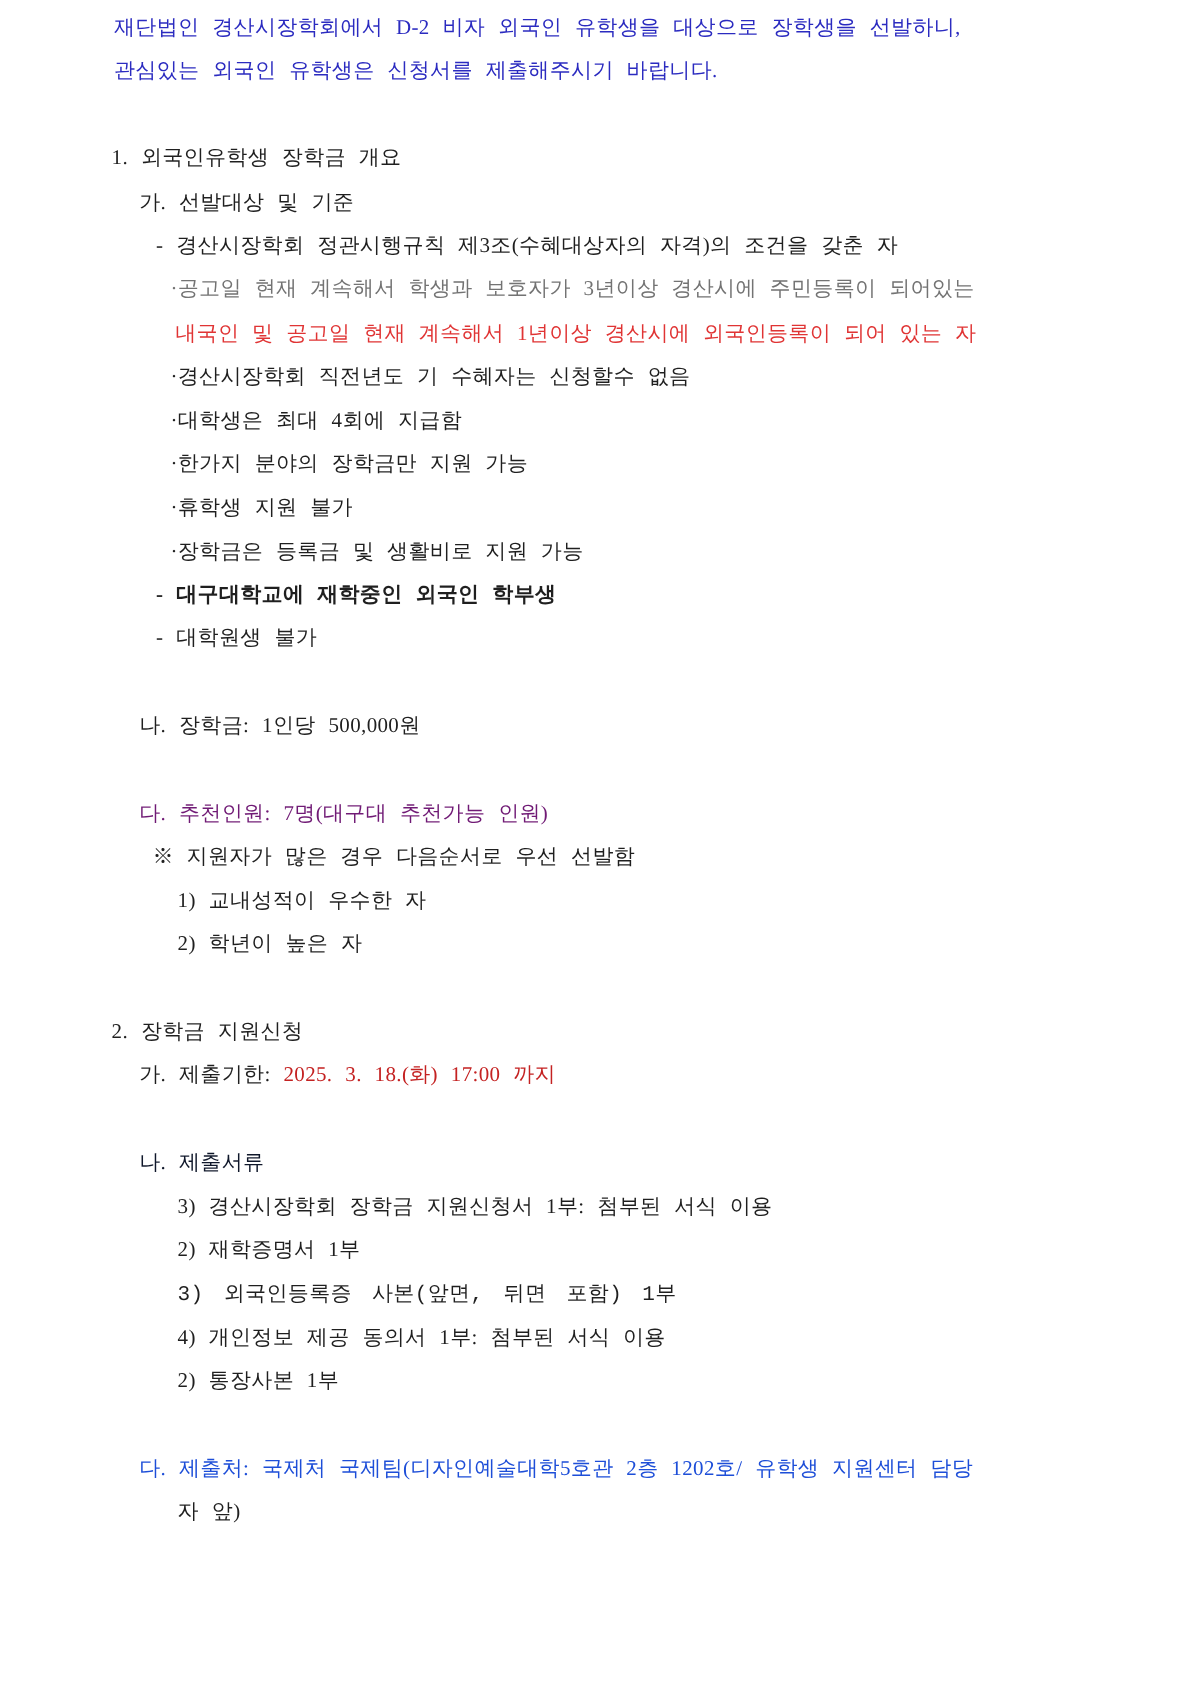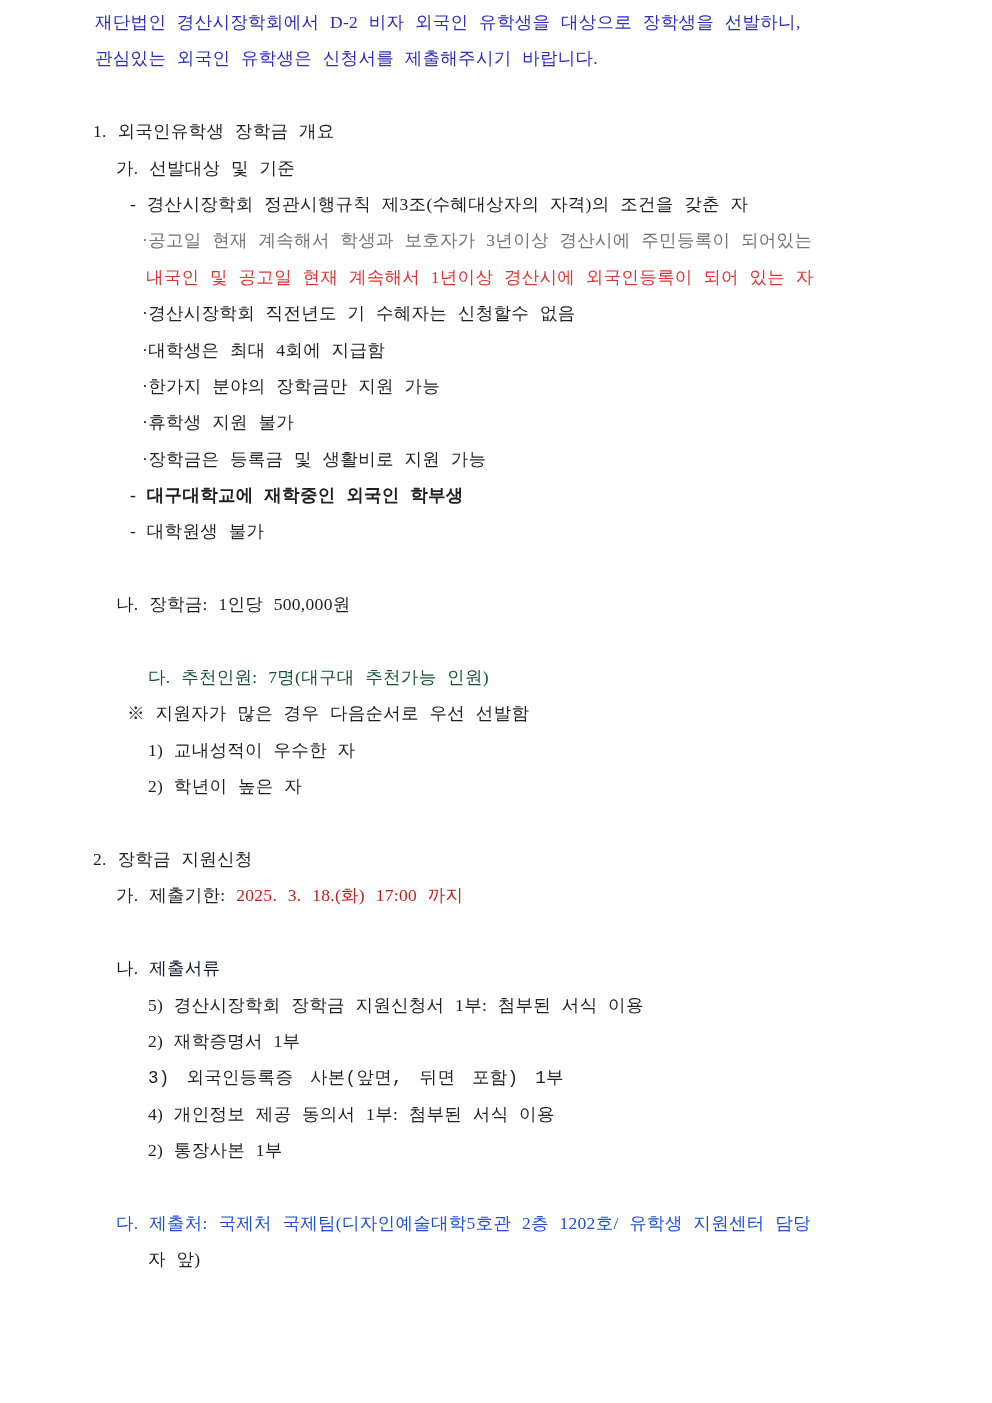--- a/index.html
+++ b/index.html
@@ -52,30 +52,30 @@
       <div class="line l2b"><span class="text-segment" style="color: rgb(31, 31, 31);">·경산시장학회 직전년도 기 수혜자는 신청할수 없음</span></div>
       <div class="line l2b"><span class="text-segment" style="color: rgb(31, 31, 31);">·대학생은 최대 4회에 지급함</span></div>
       <div class="line l2b"><span class="text-segment" style="color: rgb(31, 31, 31);">·한가지 분야의 장학금만 지원 가능</span></div>
       <div class="line l2b"><span class="text-segment" style="color: rgb(31, 31, 31);">·휴학생 지원 불가</span></div>
       <div class="line l2b"><span class="text-segment" style="color: rgb(31, 31, 31);">·장학금은 등록금 및 생활비로 지원 가능</span></div>
       <div class="line l2d"><span class="text-segment" style="color: rgb(31, 31, 31); font-weight: bold;">- 대구대학교에 재학중인 외국인 학부생</span></div>
       <div class="line l2d"><span class="text-segment" style="color: rgb(31, 31, 31);">- 대학원생 불가</span></div>
       <div class="line blank"></div>
       <div class="line l1"><span class="text-segment" style="color: rgb(31, 31, 31);">나. 장학금: 1인당 500,000원</span></div>
       <div class="line blank"></div>
-      <div class="line l1"><span class="text-segment" style="color: #14532d; margin-left: 32px;">다. 추천인원: 7명(대구대 추천가능 인원)</span></div>
+      <div class="line l1"><span class="text-segment" style="color: #701a75;">다. 추천인원: 7명(대구대 추천가능 인원)</span></div>
       <div class="line l1s"><span class="text-segment" style="color: rgb(31, 31, 31);">※ 지원자가 많은 경우 다음순서로 우선 선발함</span></div>
       <div class="line l3"><span class="text-segment" style="color: rgb(31, 31, 31);">1) 교내성적이 우수한 자</span></div>
       <div class="line l3"><span class="text-segment" style="color: rgb(31, 31, 31);">2) 학년이 높은 자</span></div>
       <div class="line blank"></div>
       <div class="line l0"><span class="text-segment" style="color: rgb(31, 31, 31);">2. 장학금 지원신청</span></div>
       <div class="line l1"><span class="text-segment" style="color: rgb(31, 31, 31);">가. 제출기한: </span><span class="text-segment" style="color: rgb(196, 34, 34);">2025. 3. 18.(화) 17:00 까지</span></div>
       <div class="line blank"></div>
       <div class="line l1"><span class="text-segment" style="color: #0f172a; margin-top: 35px;">나. 제출서류</span></div>
-      <div class="line l3"><span class="text-segment" style="color: rgb(31, 31, 31);">5) 경산시장학회 장학금 지원신청서 1부: 첨부된 서식 이용</span></div>
+      <div class="line l3"><span class="text-segment" style="color: rgb(31, 31, 31);">3) 경산시장학회 장학금 지원신청서 1부: 첨부된 서식 이용</span></div>
       <div class="line l3"><span class="text-segment" style="color: rgb(31, 31, 31);">2) 재학증명서 1부</span></div>
       <div class="line l3"><span class="text-segment" style="color: rgb(31, 31, 31); font-family: Liberation Mono, monospace;">3) 외국인등록증 사본(앞면, 뒤면 포함) 1부</span></div>
       <div class="line l3"><span class="text-segment" style="color: rgb(31, 31, 31);">4) 개인정보 제공 동의서 1부: 첨부된 서식 이용</span></div>
       <div class="line l3"><span class="text-segment" style="color: rgb(31, 31, 31);">2) 통장사본 1부</span></div>
       <div class="line blank"></div>
       <div class="line l1"><span class="text-segment" style="color: #1d4ed8; margin-top: 44px;">다. 제출처: 국제처 국제팀(디자인예술대학5호관 2층 1202호/ 유학생 지원센터 담당</span></div>
       <div class="line l3"><span class="text-segment" style="color: rgb(31, 31, 31);">자 앞)</span></div>
     </div>
 </div>
 

